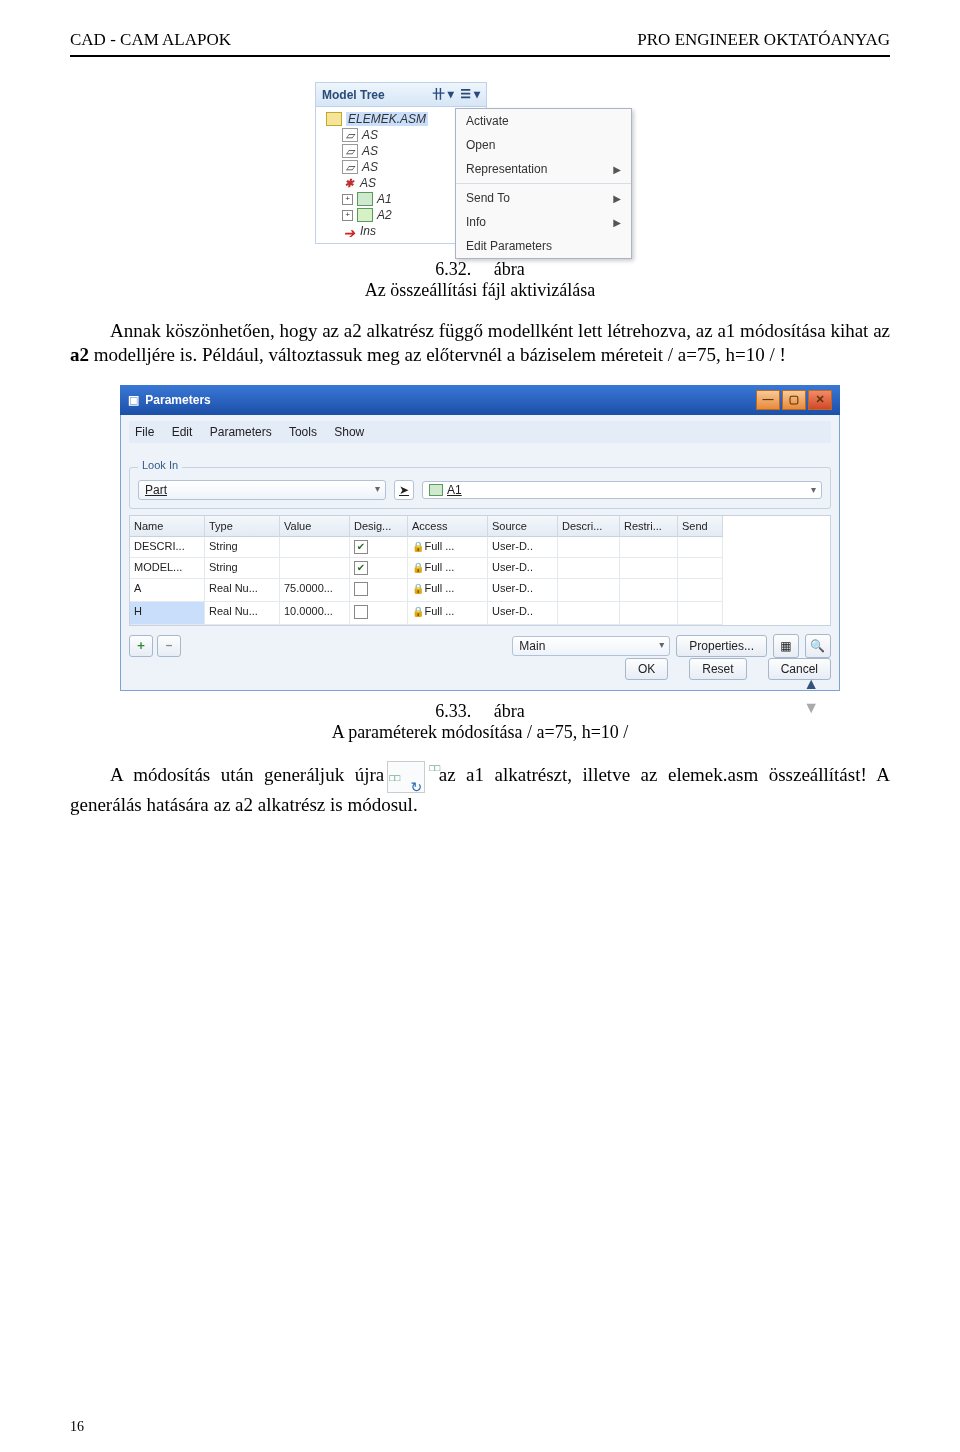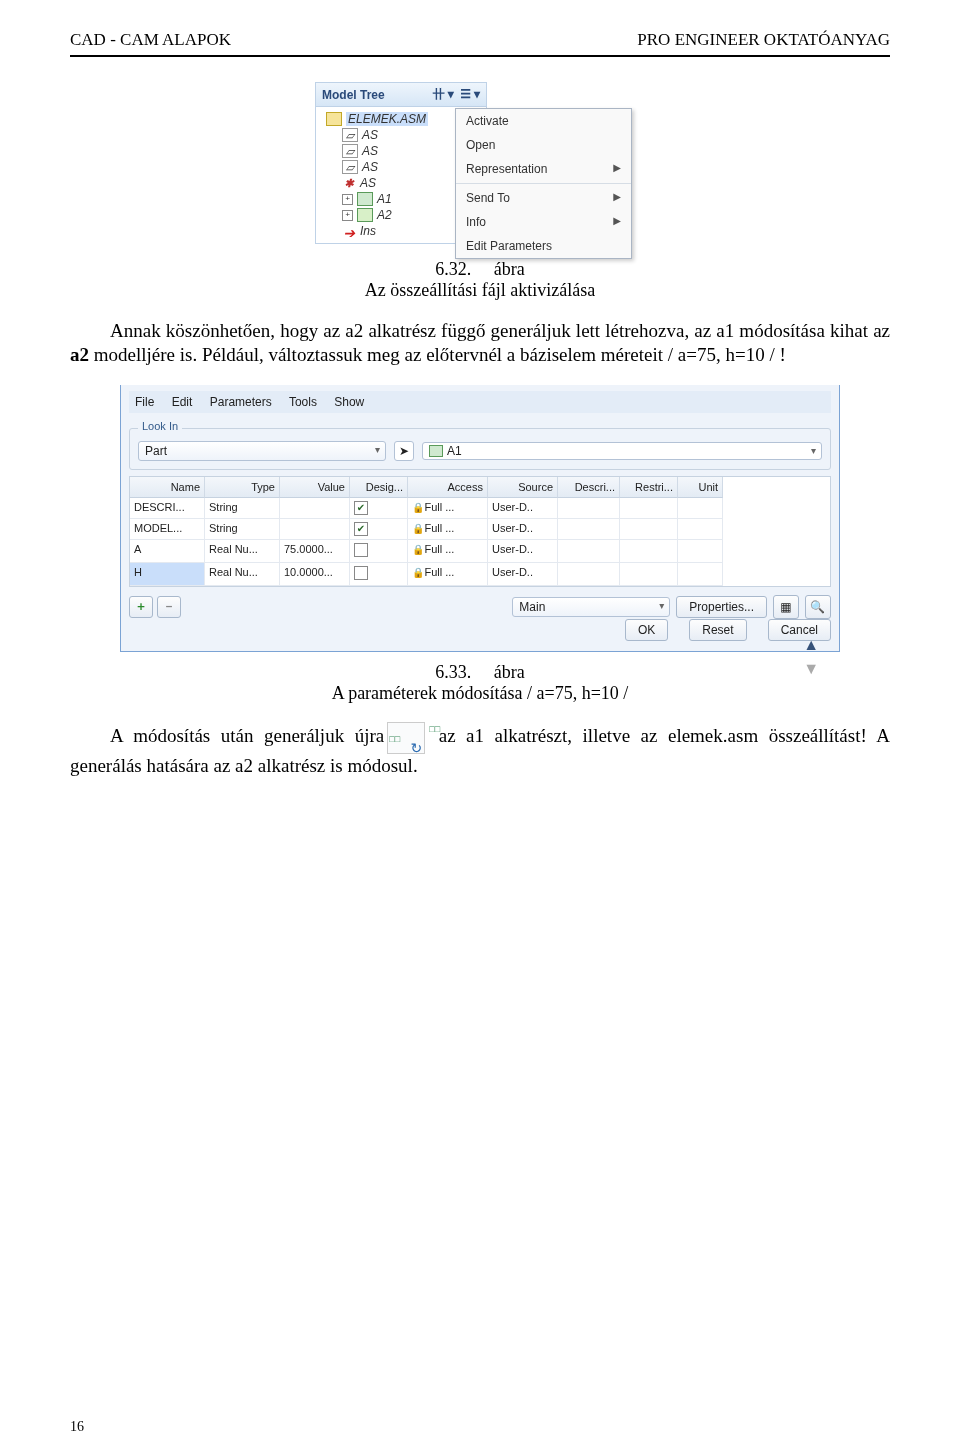--- a/index.html
+++ b/index.html
@@ -92,20 +92,21 @@
     top: 26px;
     width: 175px;
     background: #f9f9f9;
     border: 1px solid #aab5c4;
     box-shadow: 2px 2px 4px rgba(0,0,0,0.2);
   }
   .cm-item {
     padding: 5px 10px;
     display: flex;
     justify-content: space-between;
+    align-items: center;
   }
   .cm-sep {
     border-top: 1px solid #d6dde5;
     margin: 2px 0;
   }
   .cm-arrow {
     font-size: 10px;
     color: #555;
   }
   .caption {
@@ -155,23 +156,24 @@
     padding: 6px 8px 10px;
   }
   .menubar {
     background: #e3ecf7;
     padding: 4px 6px;
   }
   .menubar span { margin-right: 14px; }
   .group {
     border: 1px solid #c6d2e0;
     border-radius: 3px;
-    margin-top: 15px;
+    margin-top: 24px;
     padding: 6px 8px 8px;
     position: relative;
+    text-decoration: underline;
   }
   .group-label {
     position: absolute;
     top: -9px; left: 8px;
     background: #eef3fa;
     padding: 0 4px;
     color: #335a8a;
     font-size: 11px;
   }
   .row { display: flex; align-items: center; gap: 8px; margin-top: 6px; flex-wrap: wrap;}
@@ -214,21 +216,20 @@
     grid-template-columns: 75px 75px 70px 58px 80px 70px 62px 58px 45px;
   }
   .thead div {
     background: linear-gradient(#f4f7fb,#e3ebf4);
     border-right: 1px solid #d0dae6;
     border-bottom: 1px solid #c6d2e0;
     padding: 4px 4px;
     font-size: 11px;
     white-space: nowrap;
     overflow: hidden;
-    text-align: right;
   }
   .trow div {
     border-right: 1px solid #e4e9f0;
     border-bottom: 1px solid #e4e9f0;
     padding: 3px 4px;
     font-size: 11px;
     white-space: nowrap;
     overflow: hidden;
   }
   .trow .sel { background:#c9defa; }
@@ -359,24 +360,30 @@
         </div>
     </div>
   </div>
 
   <div class="caption">
     <span>6.32.</span>&nbsp;&nbsp;&nbsp;&nbsp;&nbsp;<span>ábra</span><br>
     <span>Az összeállítási fájl aktivizálása</span>
   </div>
 
   <p class="body-text" style="text-indent:40px;">
-    <span>Annak köszönhetően, hogy az a2 alkatrész függő generáljuk lett létrehozva, az a1 módosítása kihat az </span><span class="b">a2</span><span> modelljére is. Például, változtassuk meg az előtervnél a báziselem méreteit / a=75, h=10 / !</span>
+    <span>Annak köszönhetően, hogy az a2 alkatrész függő modellként lett létrehozva, az a1 módosítása kihat az </span><span class="b">a2</span><span> modelljére is. Például, változtassuk meg az előtervnél a báziselem méreteit / a=75, h=10 / !</span>
   </p>
 
   <div class="shot2">
+    <div class="win-title">
+      <span><span style="margin-right:6px">▣</span><span>Parameters</span></span>
+      <span class="win-btns">
+        <span>—</span><span>▢</span><span style="background:linear-gradient(#f28a6a,#d04828);">✕</span>
+      </span>
+    </div>
     <div class="win-body">
       <div class="menubar">
         <span>File</span>
         <span>Edit</span>
         <span>Parameters</span>
         <span>Tools</span>
         <span>Show</span>
       </div>
 
       <div class="group">
@@ -396,21 +403,21 @@
       <div class="table">
         <div class="thead">
           <div>Name</div>
           <div>Type</div>
           <div>Value</div>
           <div>Desig...</div>
           <div>Access</div>
           <div>Source</div>
           <div>Descri...</div>
           <div>Restri...</div>
-          <div>Unit</div>
+          <div>Send</div>
         </div>
         <div id="tbody">
               <div class="trow">
                 <div>DESCRI...</div>
                 <div>String</div>
                 <div></div>
                 <div><span class="chk">✔</span></div>
                 <div><span class="lock-ic">🔒</span>Full ...</div>
                 <div>User-D..</div>
                 <div></div>

